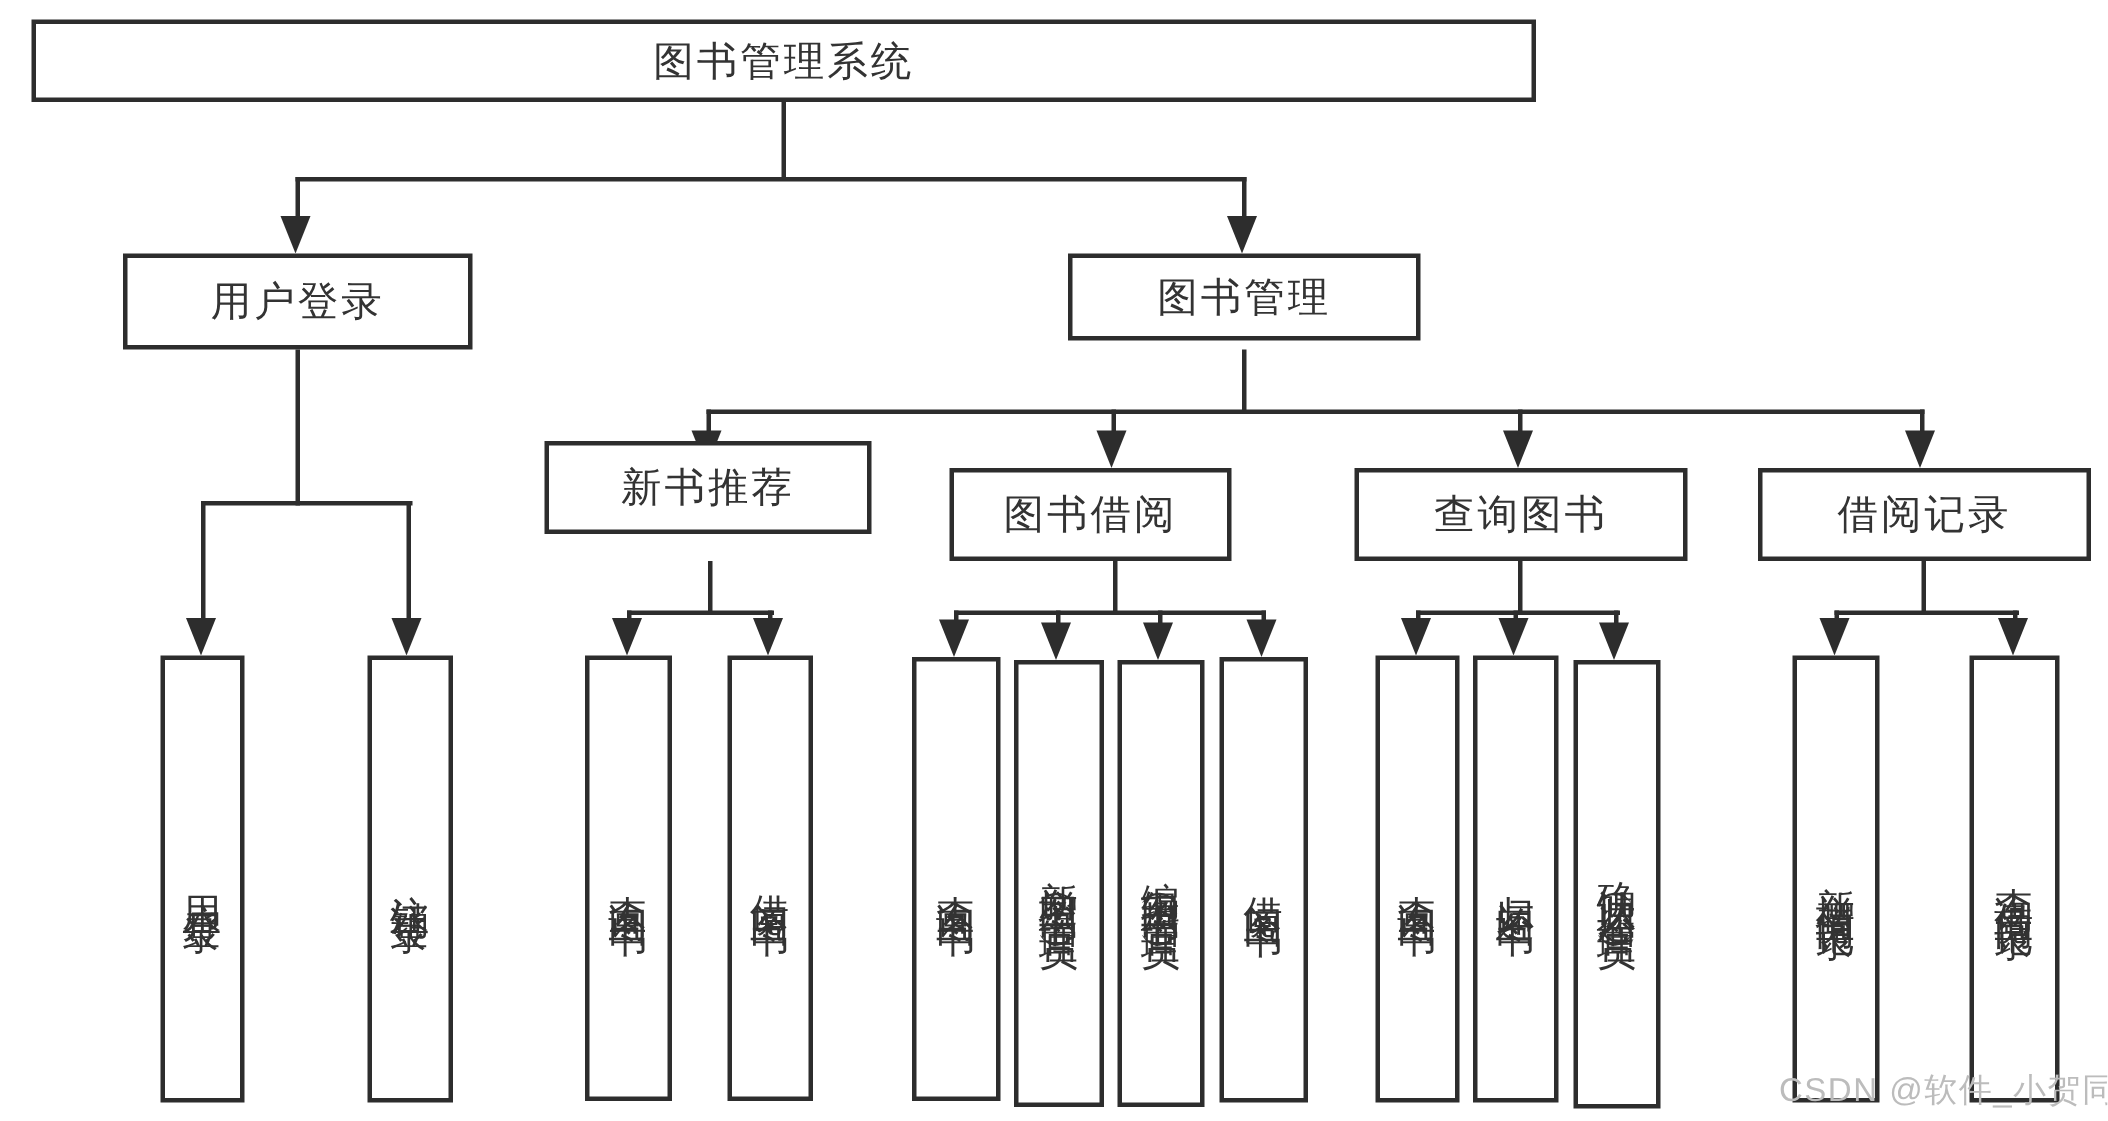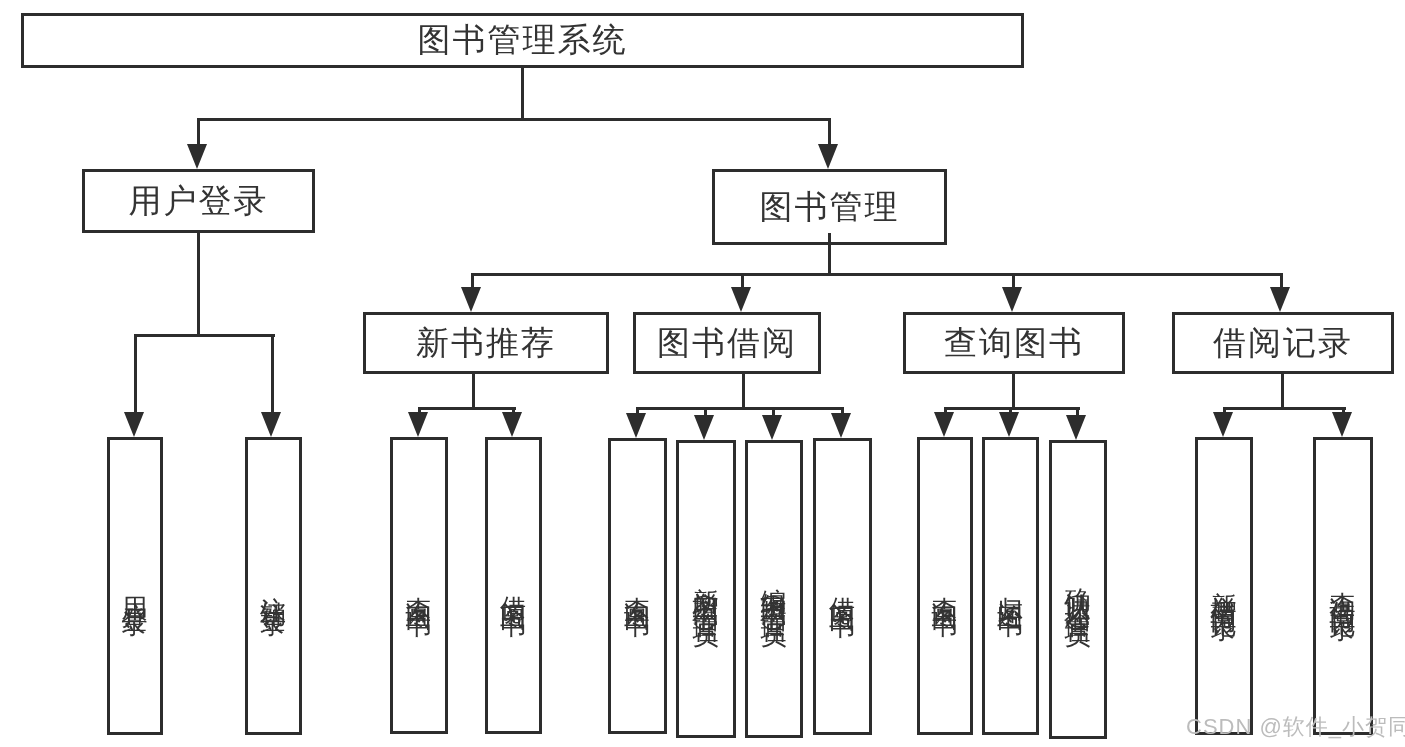--- a/index.html
+++ b/index.html
@@ -9,21 +9,21 @@
     background:#ffffff;
     font-family:"Liberation Sans", sans-serif;
     overflow:hidden;
   }
   .hbox{
     position:absolute;
     box-sizing:border-box;
     border:3px solid #2d2d2d;
     background:#ffffff;
     display:flex;align-items:center;justify-content:center;
-    font-size:33px;color:#333333;letter-spacing:2px;
+    font-size:27px;color:#333333;letter-spacing:2px;
     white-space:nowrap;
   }
   .vbox{
     position:absolute;
     box-sizing:border-box;
     border:3px solid #2d2d2d;
     background:#ffffff;
     writing-mode:vertical-rl;
     display:flex;align-items:center;justify-content:center;
     font-size:26px;color:#333333;letter-spacing:5px;
@@ -49,41 +49,41 @@
   <div class="hbox" style="left:21px;top:13px;width:1003px;height:55px">图书管理系统</div>
 
   <div class="line" style="left:521px;top:68px;width:3px;height:50px"></div>
   <div class="line" style="left:197px;top:118px;width:634px;height:3px"></div>
   <div class="line" style="left:197px;top:118px;width:3px;height:28px"></div>
   <div class="arrow" style="left:187px;top:144px"></div>
   <div class="line" style="left:828px;top:118px;width:3px;height:28px"></div>
   <div class="arrow" style="left:818px;top:144px"></div>
 
   <div class="hbox" style="left:82px;top:169px;width:233px;height:64px">用户登录</div>
-  <div class="hbox" style="left:712px;top:169px;width:235px;height:76px">图书管理</div>
+  <div class="hbox" style="left:712px;top:169px;width:235px;height:58px">图书管理</div>
 
   <div class="line" style="left:197px;top:233px;width:3px;height:104px"></div>
   <div class="line" style="left:134px;top:334px;width:141px;height:3px"></div>
   <div class="line" style="left:134px;top:334px;width:3px;height:80px"></div>
   <div class="arrow" style="left:124px;top:412px"></div>
   <div class="line" style="left:271px;top:334px;width:3px;height:80px"></div>
   <div class="arrow" style="left:261px;top:412px"></div>
 
   <div class="line" style="left:828px;top:233px;width:3px;height:43px"></div>
   <div class="line" style="left:471px;top:273px;width:812px;height:3px"></div>
   <div class="line" style="left:471px;top:273px;width:3px;height:20px"></div>
   <div class="arrow" style="left:461px;top:287px"></div>
   <div class="line" style="left:741px;top:273px;width:3px;height:20px"></div>
   <div class="arrow" style="left:731px;top:287px"></div>
   <div class="line" style="left:1012px;top:273px;width:3px;height:20px"></div>
   <div class="arrow" style="left:1002px;top:287px"></div>
   <div class="line" style="left:1280px;top:273px;width:3px;height:20px"></div>
   <div class="arrow" style="left:1270px;top:287px"></div>
 
-  <div class="hbox" style="left:363px;top:312px;width:246px;height:62px">新书推荐</div>
+  <div class="hbox" style="left:363px;top:294px;width:218px;height:62px">新书推荐</div>
   <div class="hbox" style="left:633px;top:312px;width:188px;height:62px">图书借阅</div>
   <div class="hbox" style="left:903px;top:312px;width:222px;height:62px">查询图书</div>
   <div class="hbox" style="left:1172px;top:312px;width:222px;height:62px">借阅记录</div>
 
   <div class="line" style="left:472px;top:374px;width:3px;height:36px"></div>
   <div class="line" style="left:418px;top:407px;width:98px;height:3px"></div>
   <div class="line" style="left:418px;top:407px;width:3px;height:8px"></div>
   <div class="arrow" style="left:408px;top:412px"></div>
   <div class="line" style="left:512px;top:407px;width:3px;height:8px"></div>
   <div class="arrow" style="left:502px;top:412px"></div>

